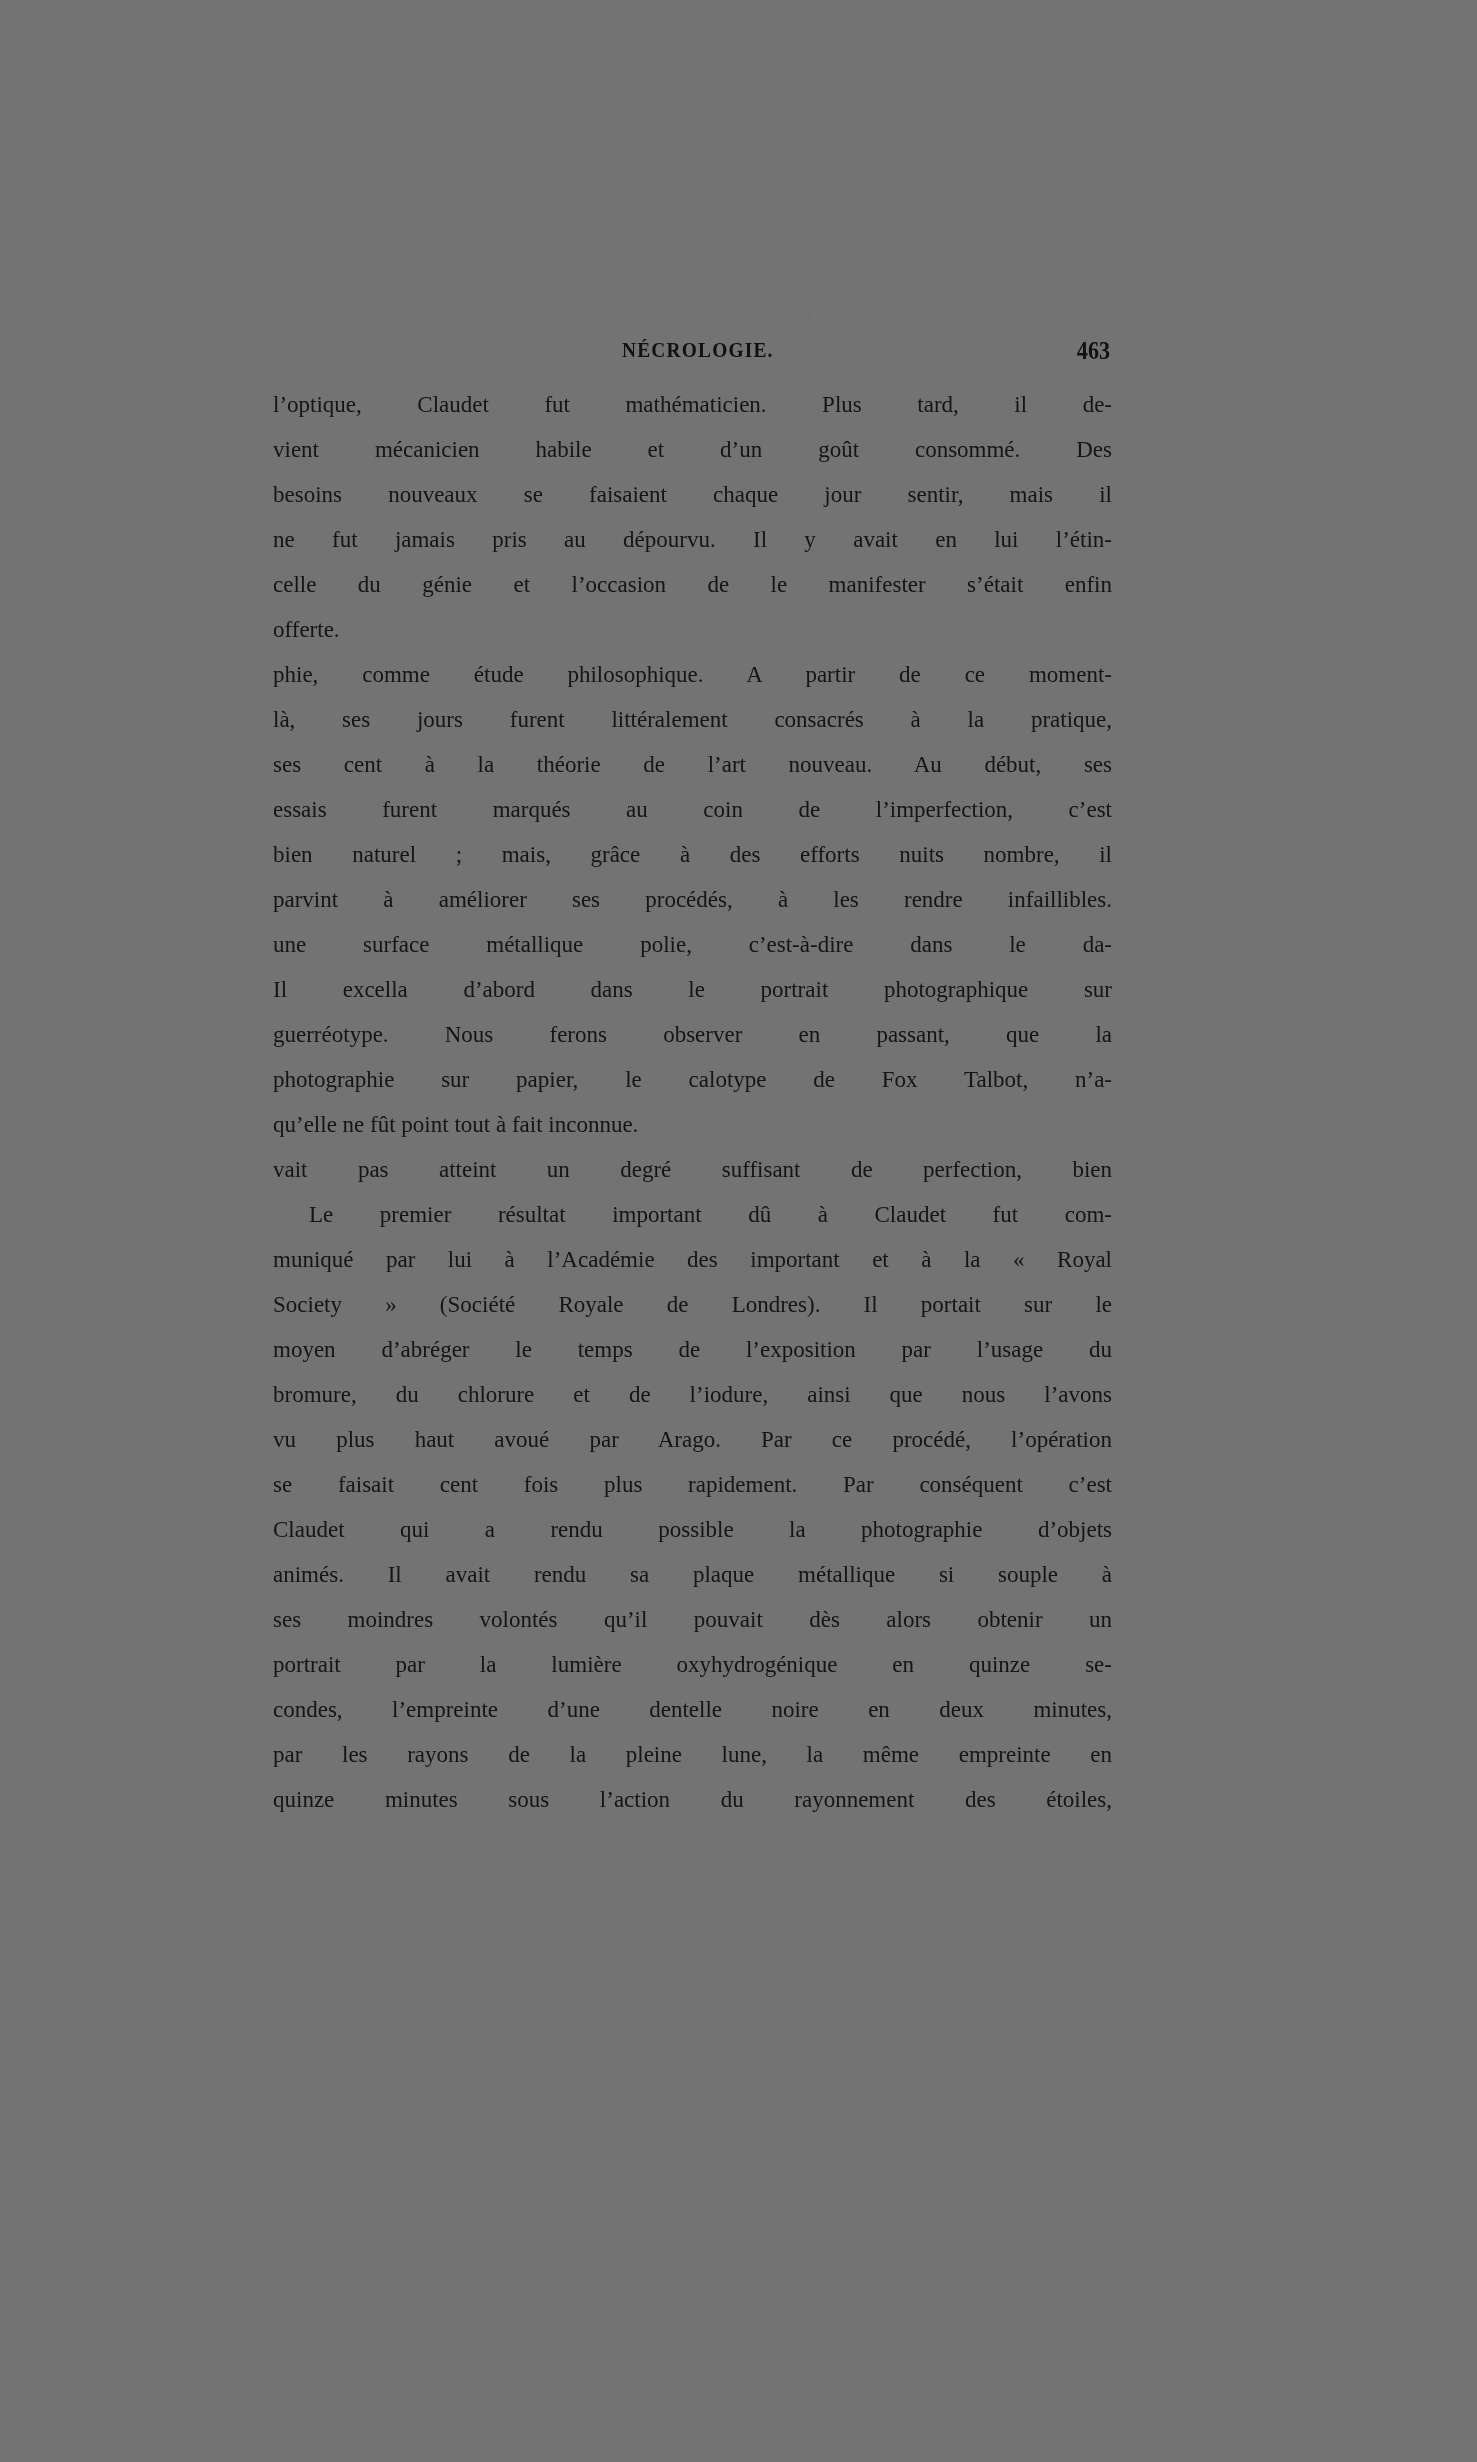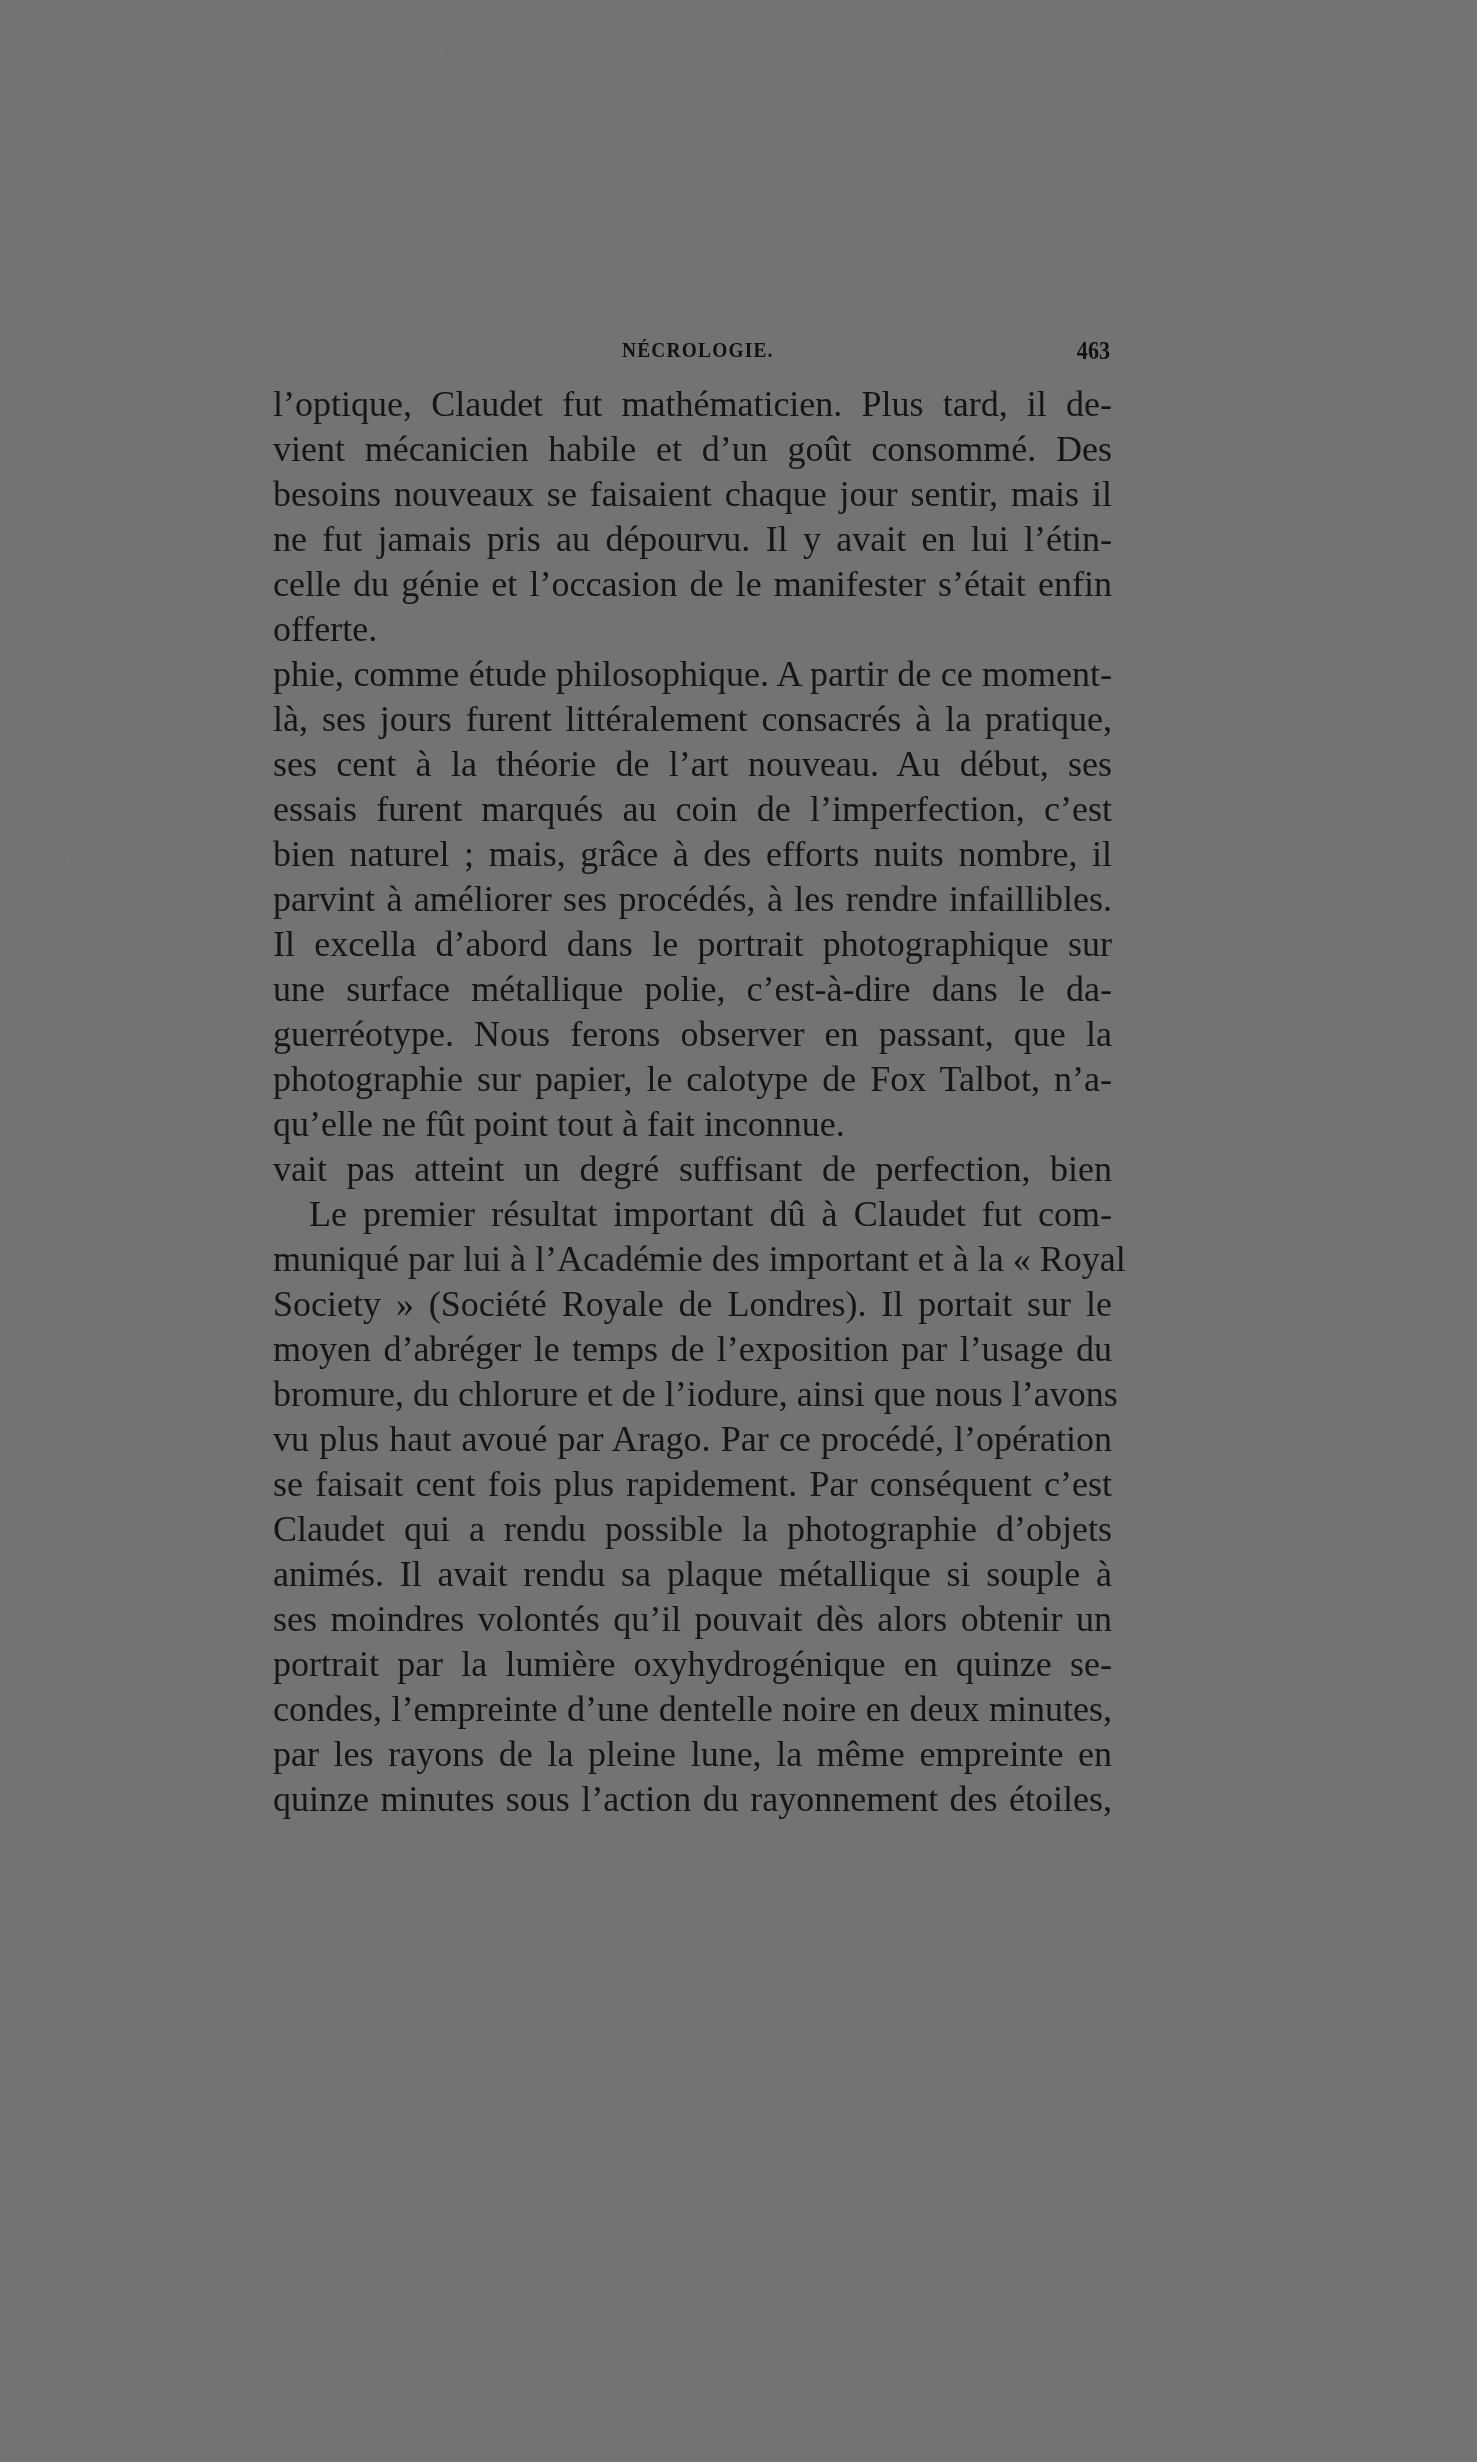--- a/index.html
+++ b/index.html
@@ -1,21 +1,21 @@
 <!DOCTYPE html>
 <html style="font-size:12.4px"><head>
 <meta charset="utf-8">
 <style>
   html, body { margin: 0; padding: 0; background: #ffffff; }
   body { width: 1477px; height: 2462px; position: relative; overflow: hidden; }
   .page { position: absolute; left: 0; top: 0; width: 1477px; height: 2462px; background: #737373; }
   .running-head { position: absolute; left: 273px; top: 338px; width: 837px; height: 26px; font-family: "Liberation Serif", "DejaVu Serif", serif; color: #111; }
   .running-title { position: absolute; left: 349px; top: 0; font-size: 19.4px; font-weight: bold; letter-spacing: 1.2px; line-height: 26px; transform: scaleY(1.05); }
   .page-number { position: absolute; right: 0; top: -3.1px; font-size: 26px; font-weight: bold; line-height: 31px; transform: scaleX(0.85); transform-origin: right center; }
-  .body-text { position: absolute; left: 273px; top: 382px; width: 839px; font-family: "Liberation Serif", "DejaVu Serif", serif; font-size: 36px; color: #151515; }
+  .body-text { position: absolute; left: 273px; top: 382px; width: 839px; font-family: "Liberation Serif", "DejaVu Serif", serif; font-size: 23px; color: #151515; }
   .line { display: block; height: 45px; line-height: 45px; white-space: nowrap; text-align: justify; text-align-last: justify; overflow: visible; }
   .line.last { text-align-last: left; }
   .line.indent { padding-left: 36px; }
   .speck { position: absolute; background: #777; border-radius: 50%; }
 </style>
 </head>
 <body>
 
 <div class="page">
 
@@ -33,22 +33,22 @@
       <span class="line">celle du génie et l’occasion de le manifester s’était enfin</span>
       <span class="line last">offerte.</span>
     </div>
     <div class="paragraph">
       <span class="line">phie, comme étude philosophique. A partir de ce moment-</span>
       <span class="line">là, ses jours furent littéralement consacrés à la pratique,</span>
       <span class="line">ses cent à la théorie de l’art nouveau. Au début, ses</span>
       <span class="line">essais furent marqués au coin de l’imperfection, c’est</span>
       <span class="line">bien naturel ; mais, grâce à des efforts nuits nombre, il</span>
       <span class="line">parvint à améliorer ses procédés, à les rendre infaillibles.</span>
+      <span class="line">une surface métallique polie, c’est-à-dire dans le da-</span>
       <span class="line">Il excella d’abord dans le portrait photographique sur</span>
-      <span class="line">une surface métallique polie, c’est-à-dire dans le da-</span>
       <span class="line">guerréotype. Nous ferons observer en passant, que la</span>
       <span class="line">photographie sur papier, le calotype de Fox Talbot, n’a-</span>
       <span class="line last">qu’elle ne fût point tout à fait inconnue.</span>
       <span class="line">vait pas atteint un degré suffisant de perfection, bien</span>
     </div>
     <div class="paragraph">
       <span class="line indent">Le premier résultat important dû à Claudet fut com-</span>
       <span class="line">muniqué par lui à l’Académie des important et à la « Royal</span>
       <span class="line">Society » (Société Royale de Londres). Il portait sur le</span>
       <span class="line">moyen d’abréger le temps de l’exposition par l’usage du</span>

